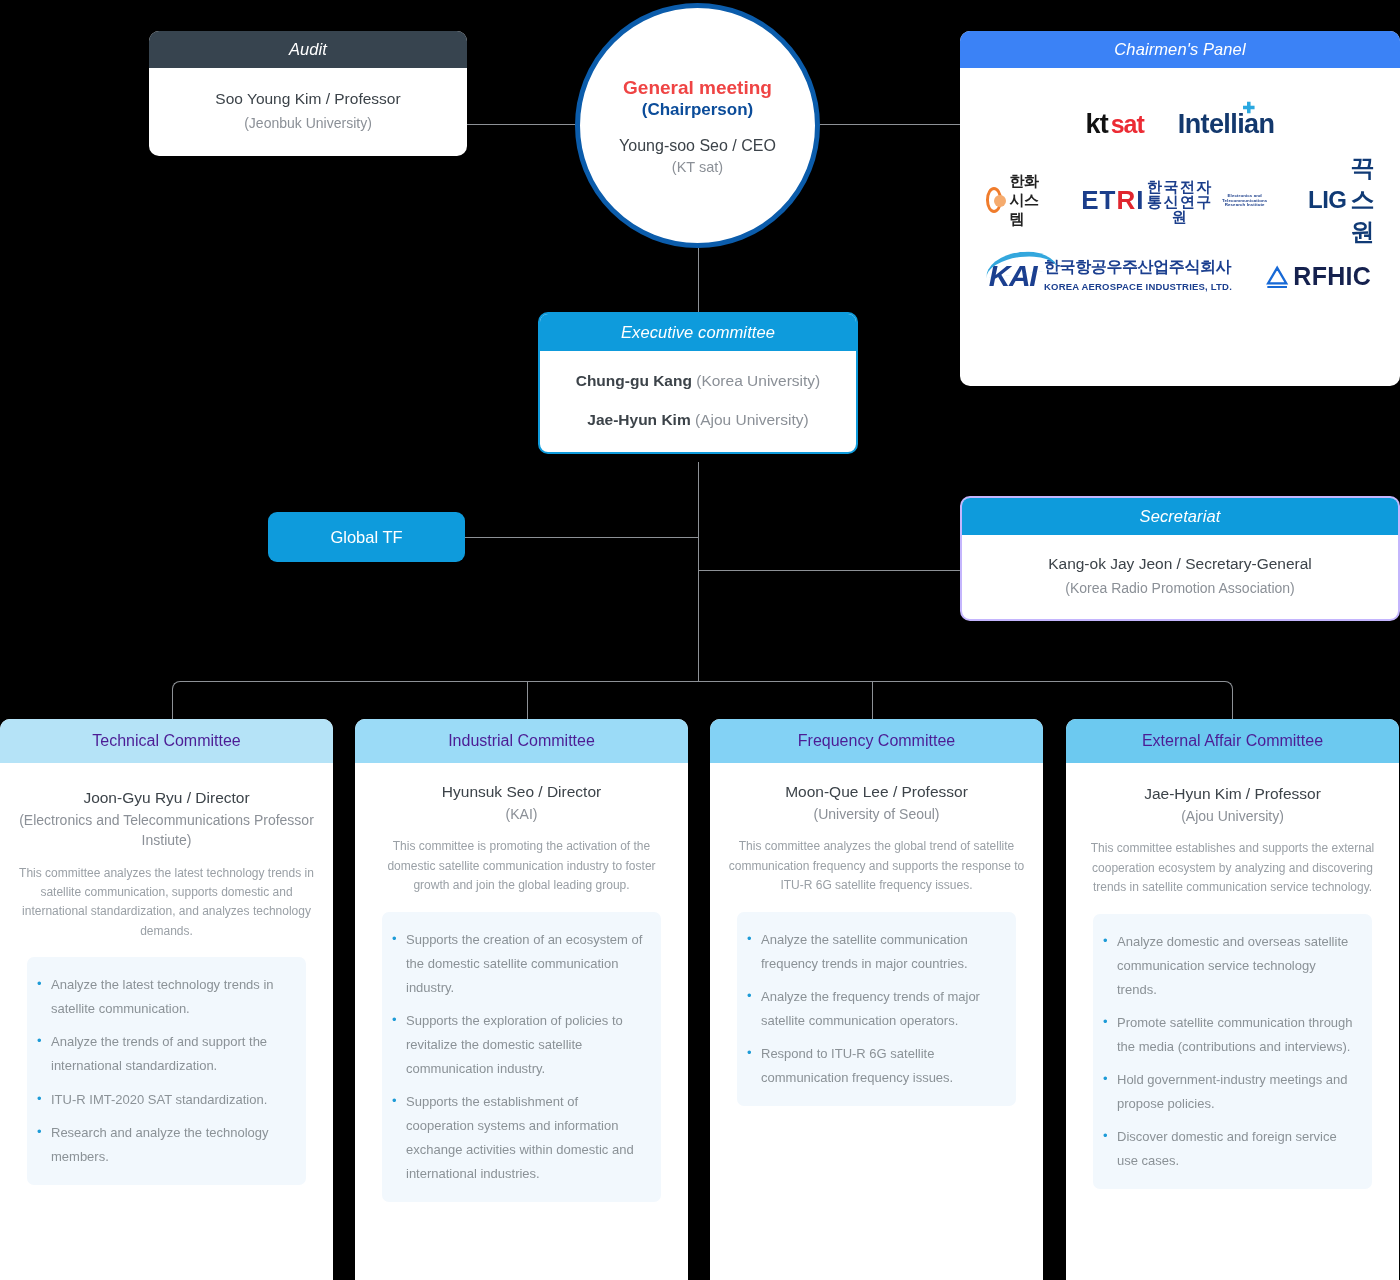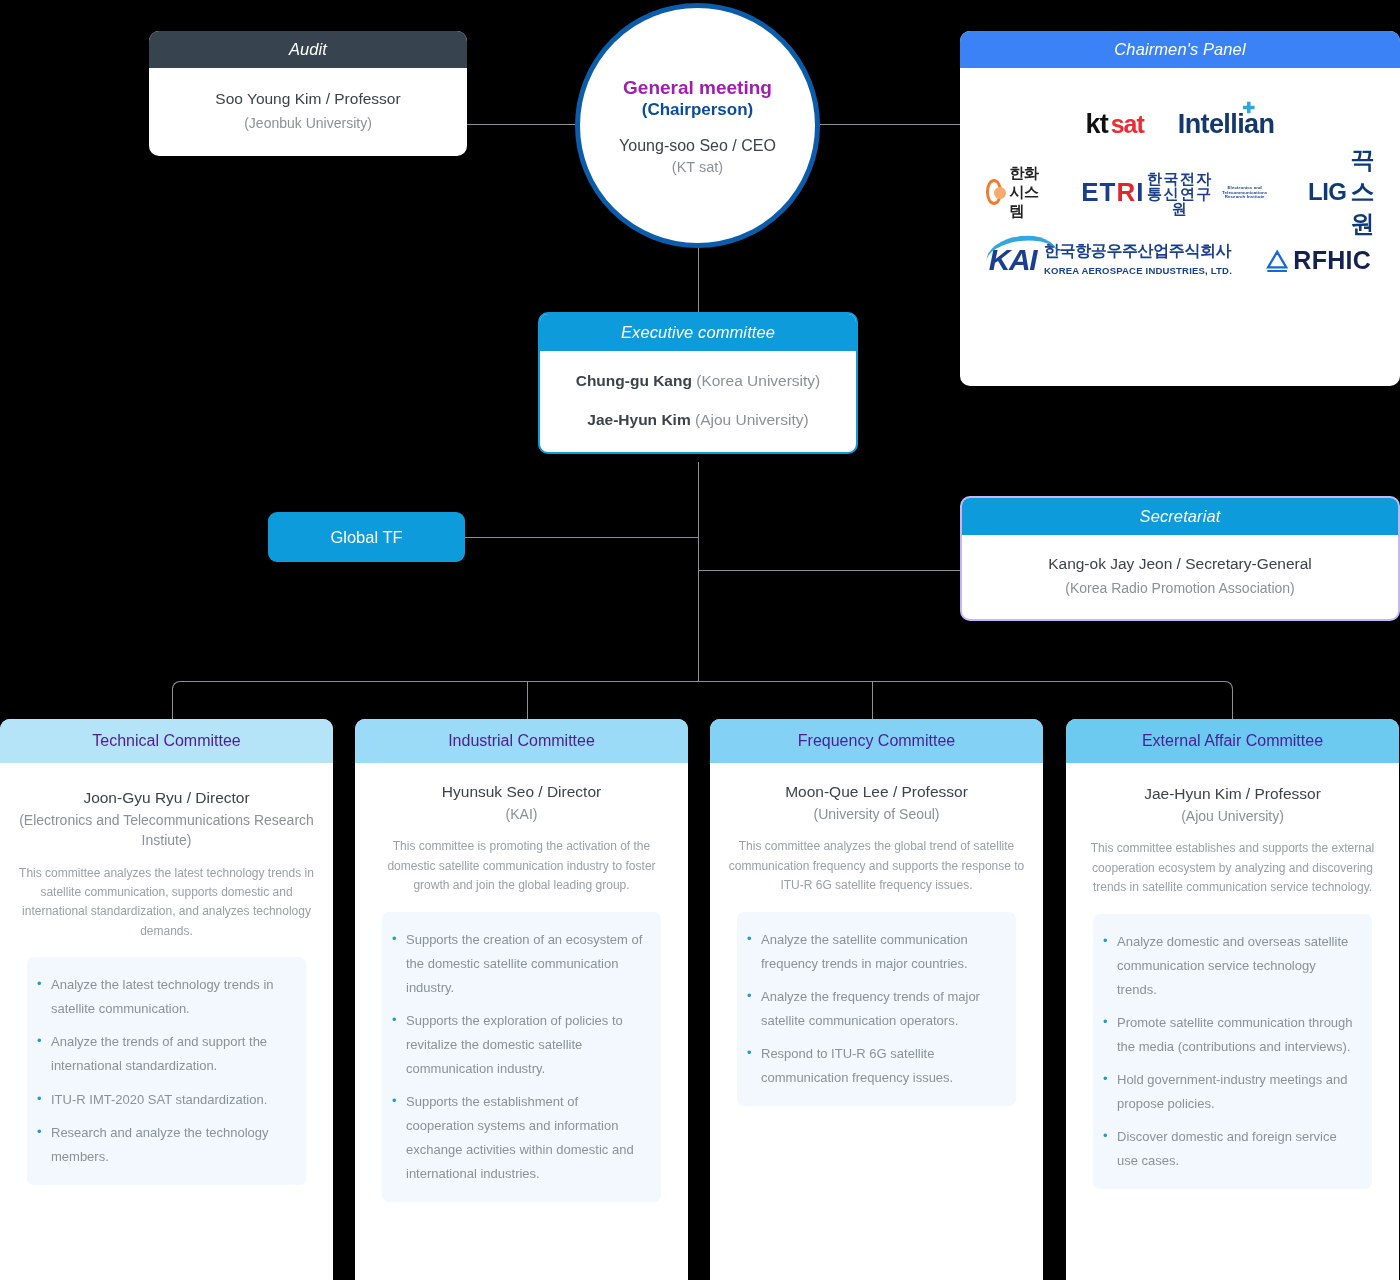--- a/index.html
+++ b/index.html
@@ -45,21 +45,21 @@
   
   #audit { left: 149px; top: 31px; width: 318px; }
   #audit .card-head { background: #37444f; }
   #audit .card-body { padding: 20px 10px 22px; }
 
   
   #chairmen { left: 960px; top: 31px; width: 440px; height: 355px; }
   #chairmen .card-head { background: #3b82f6; }
   .logo-grid {
     display: flex; flex-direction: column; justify-content: center;
-    gap: 24px; padding: 34px 26px 26px;
+    gap: 32px; padding: 34px 26px 26px;
   }
   .logo-row { display: flex; justify-content: center; align-items: center; gap: 34px; }
   .logo { display: flex; align-items: center; justify-content: center; height: 44px; }
 
   
   .lg-ktsat { font-size: 27px; font-weight: 700; letter-spacing: -1px; }
   .lg-ktsat .kt { color: #111; }
   .lg-ktsat .sat { color: #ec2b34; font-weight: 600; margin-left: 3px; font-size: 25px; }
   
   .lg-intellian { font-size: 27px; font-weight: 700; color: #13386d; letter-spacing: -.6px; position: relative; }
@@ -99,21 +99,21 @@
   .lg-rfhic { display: flex; align-items: center; gap: 5px; }
   .lg-rfhic .mk { font-size: 25px; color: #1769d6; font-weight: 800; }
   .lg-rfhic .txt { font-size: 25px; font-weight: 800; color: #15214e; letter-spacing: .3px; }
 
   
   #general {
     position: absolute; left: 575px; top: 3px; width: 245px; height: 245px;
     border-radius: 50%; background: #fff; border: 5px solid #0b5cab;
     display: flex; flex-direction: column; align-items: center; justify-content: center;
   }
-  #general .gm-title { font-size: 19px; font-weight: 700; color: #a21caf; line-height: 1.25; text-align: center; }
+  #general .gm-title { font-size: 19px; font-weight: 700; color: #ef4444; line-height: 1.25; text-align: center; }
   #general .gm-sub { font-size: 17px; font-weight: 700; color: #0b4c9a; margin-top: 1px; }
   #general .gm-name { font-size: 16px; color: #3c4349; margin-top: 17px; }
   #general .gm-org { font-size: 14.5px; color: #8b9097; margin-top: 4px; }
 
   
   #exec { left: 538px; top: 312px; width: 320px; border: 2px solid #0e9bdc; border-radius: 10px; }
   #exec .card-head { background: #0e9bdc; font-size: 16.5px; }
   #exec .card-body { padding: 18px 10px 20px; }
   #exec .row { font-size: 15.5px; color: #3c4349; line-height: 1.5; }
   #exec .row + .row { margin-top: 16px; }
@@ -264,21 +264,21 @@
     <div class="card-body">
       <div class="person-name">Kang-ok Jay Jeon / Secretary-General</div>
       <div class="person-org">(Korea Radio Promotion Association)</div>
     </div>
   </div>
 
   <div class="committee" id="c0">
     <div class="ct-head">Technical Committee</div>
     <div class="ct-body">
       <div class="ct-name">Joon-Gyu Ryu / Director</div>
-      <div class="ct-org">(Electronics and Telecommunications Research Instiute)</div>
+      <div class="ct-org">(Electronics and Telecommunications Professor Instiute)</div>
       <div class="ct-desc">This committee analyzes the latest technology trends in satellite communication, supports domestic and international standardization, and analyzes technology demands.</div>
       <ul class="ct-list">
         <li>Analyze the latest technology trends in satellite communication.</li>
         <li>Analyze the trends of and support the international standardization.</li>
         <li>ITU-R IMT-2020 SAT standardization.</li>
         <li>Research and analyze the technology members.</li>
       </ul>
     </div>
   </div>
 

